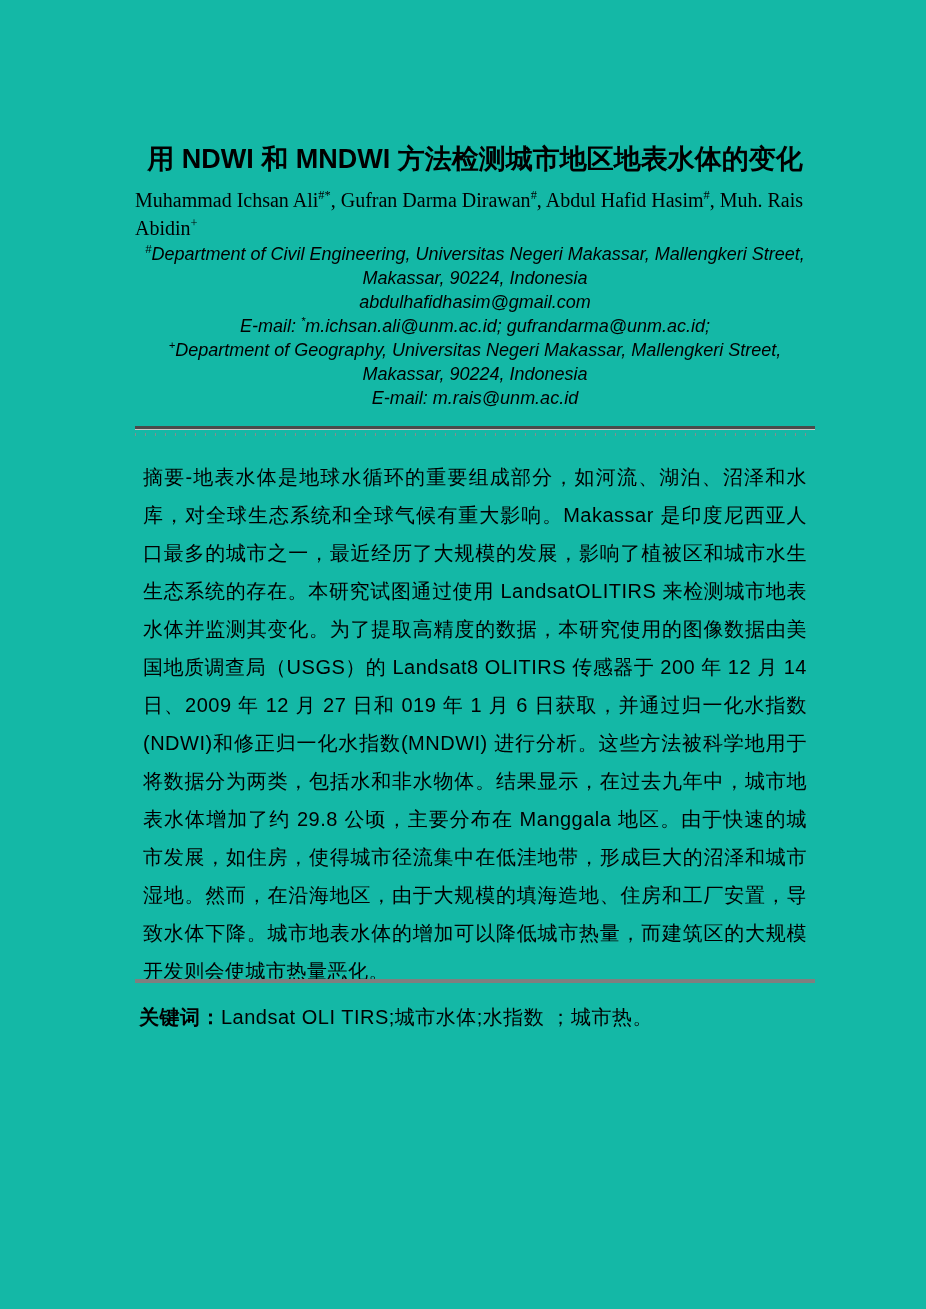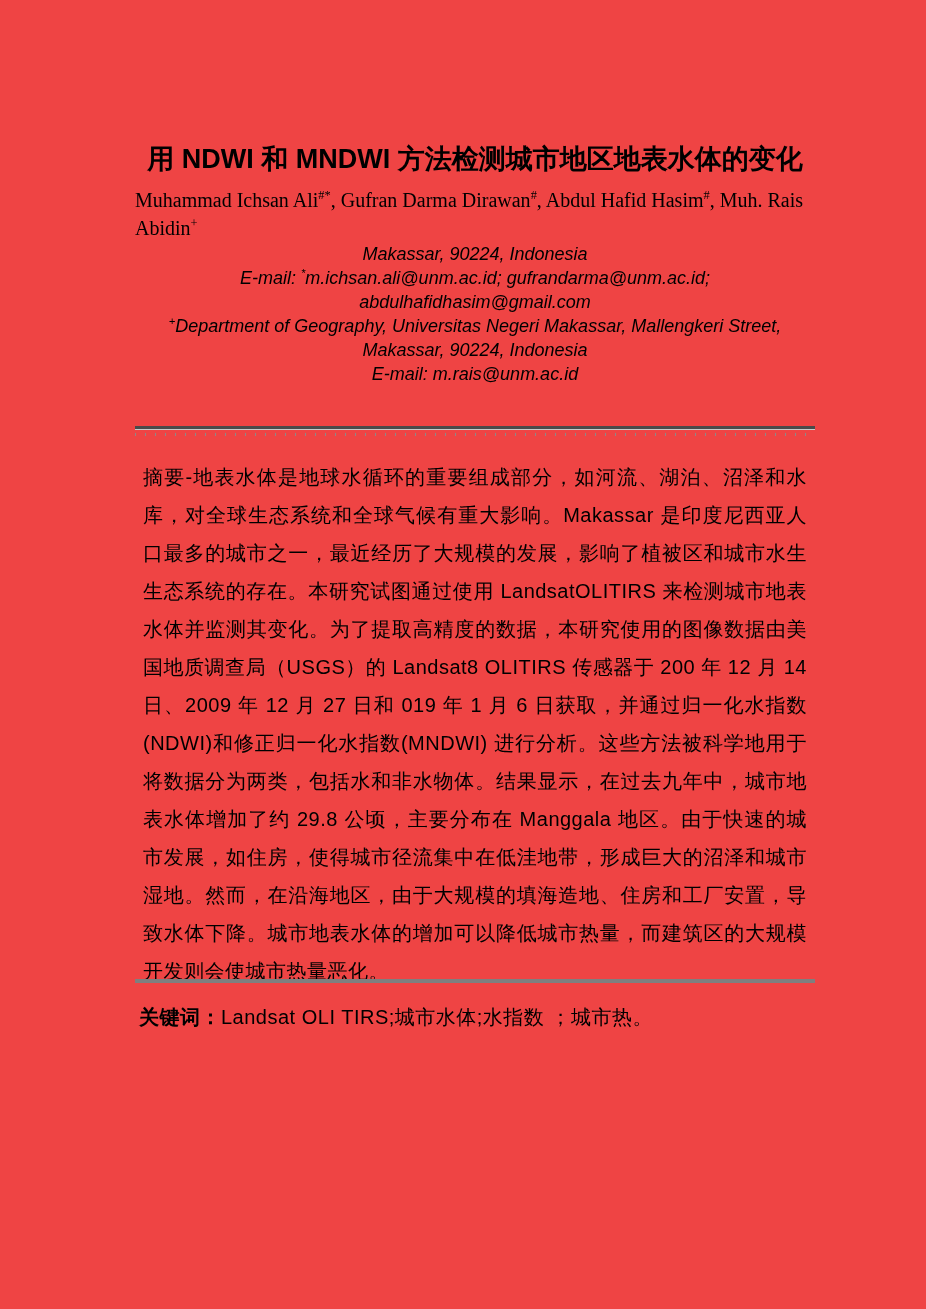--- a/index.html
+++ b/index.html
@@ -1,20 +1,20 @@
 <!DOCTYPE html>
 <html><head>
 <meta charset="utf-8">
 <style>
   html, body { margin: 0; padding: 0; background: #ffffff; }
   .page {
     position: relative;
     width: 926px;
     height: 1309px;
-    background: #ef4444;
+    background: #14b8a6;
     color: #000000;
     font-family: "Liberation Sans", "DejaVu Sans", sans-serif;
     overflow: hidden;
   }
   .content {
     position: absolute;
     left: 135px;
     width: 680px;
   }
   .title {
@@ -90,23 +90,24 @@
 <div class="page">
 
   <h1 class="content title">用 NDWI 和 MNDWI 方法检测城市地区地表水体的变化</h1>
 
   <div class="content authors">
     <span>Muhammad Ichsan Ali</span><sup>#*</sup><span>, </span><span>Gufran Darma Dirawan</span><sup>#</sup><span>, </span><span>Abdul Hafid Hasim</span><sup>#</sup><span>, </span><span>Muh. Rais</span><br>
     <span>Abidin</span><sup>+</sup>
   </div>
 
   <div class="content affil-block">
+    <div class="affil"><sup>#</sup><span>Department of Civil Engineering, Universitas Negeri Makassar, Mallengkeri Street,</span></div>
     <div class="affil"><span>Makassar, 90224, Indonesia</span></div>
+    <div class="affil"><span>abdulhafidhasim@gmail.com</span></div>
     <div class="affil"><span>E-mail: </span><sup>*</sup><span>m.ichsan.ali@unm.ac.id; gufrandarma@unm.ac.id;</span></div>
-    <div class="affil"><span>abdulhafidhasim@gmail.com</span></div>
     <div class="affil"><sup>+</sup><span>Department of Geography, Universitas Negeri Makassar, Mallengkeri Street,</span></div>
     <div class="affil"><span>Makassar, 90224, Indonesia</span></div>
     <div class="affil"><span>E-mail: m.rais@unm.ac.id</span></div>
   </div>
 
   <div class="content separator">
     <div class="rule-solid"></div>
     <div class="rule-dotted"></div>
   </div>
 

